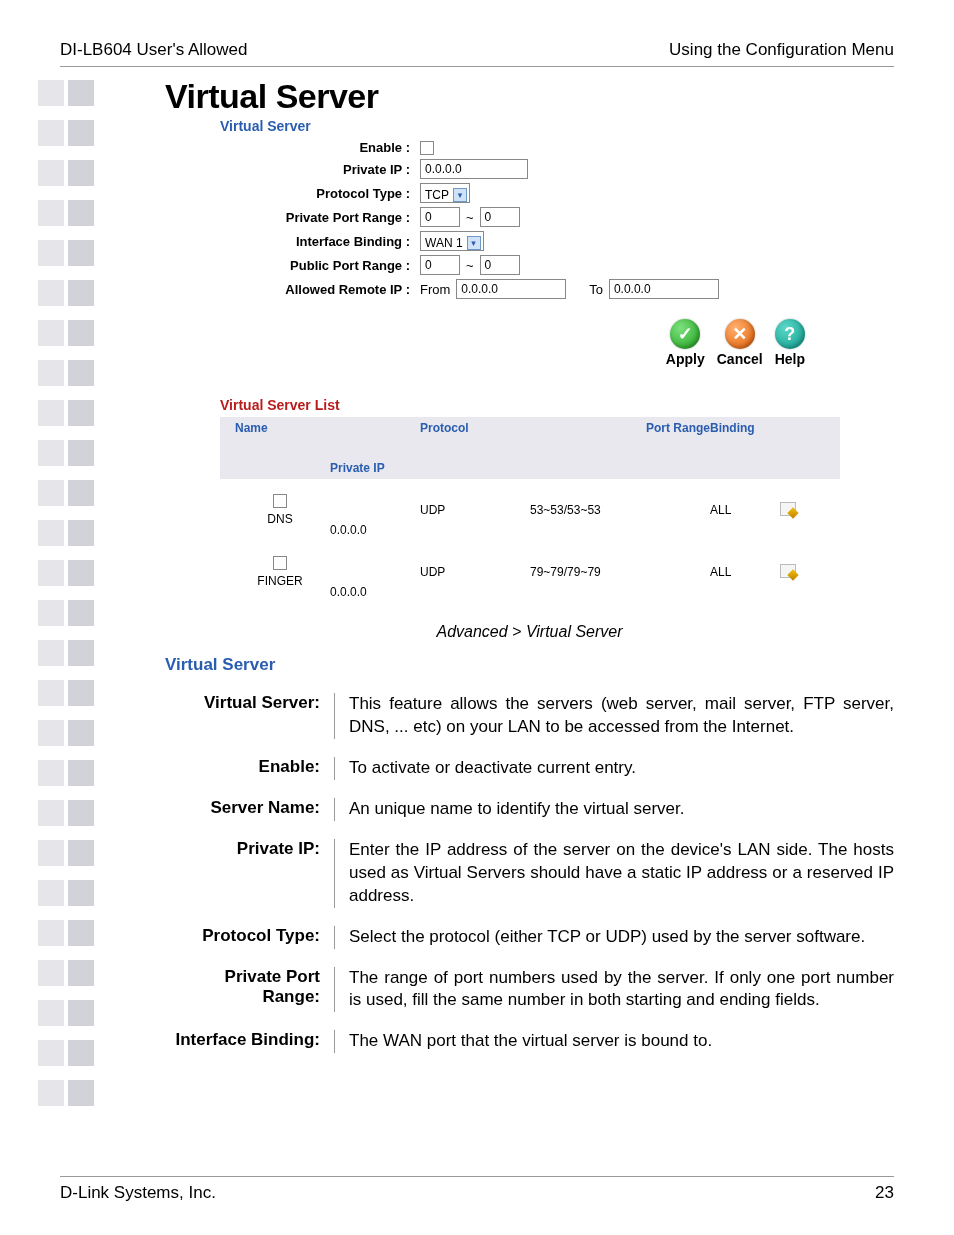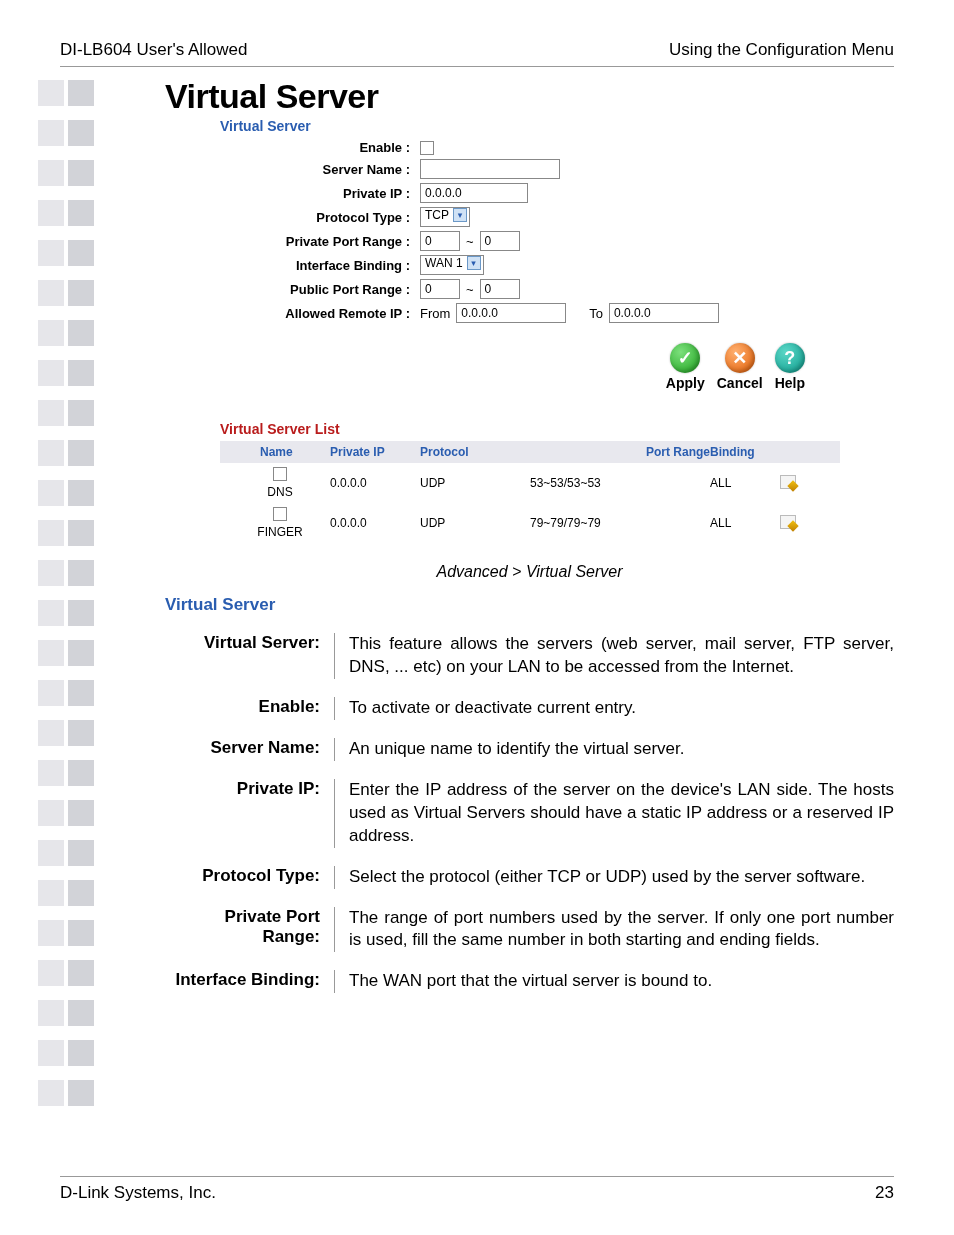--- a/index.html
+++ b/index.html
@@ -76,22 +76,22 @@
   .inp-wide { width: 140px; }
   .inp-ip { width: 108px; }
   .inp-ip2 { width: 110px; }
   .inp-port { width: 40px; }
   .sel {
     border: 1px solid #888;
     background: #fff;
     font-size: 12px;
     height: 20px;
     display: inline-flex;
-    align-items: flex-start;
-    padding: 0 2px 12px 4px;
+    align-items: flex-end;
+    padding: 0 2px 0 4px;
   }
   .sel-arrow {
     width: 14px; height: 14px;
     background: #d0e2f5;
     border: 1px solid #6b98c7;
     margin-left: 4px;
     display: inline-flex;
     align-items: center; justify-content: center;
     font-size: 9px; color: #2a5db0;
   }
@@ -135,22 +135,22 @@
     width: 620px;
     font-size: 12px;
   }
   .list-head {
     background: #e8e8ee;
     display: flex;
     font-weight: bold;
     color: #2a5db0;
     padding: 4px 0;
   }
-  .col-name { width: 110px; padding-left: 40px; }
-  .col-ip   { width: 90px; }
+  .col-name { width: 110px; padding-left: 15px; }
+  .col-ip   { width: 90px; margin-top: 40px; }
   .col-prot { width: 80px; }
   .col-port { width: 210px; text-align: right; }
   .col-bind { width: 70px; }
   .col-ed   { width: 30px; }
   .list-row { display: flex; padding: 4px 0; align-items: center; }
   .list-row .col-name { padding-left: 10px; display: flex; align-items: center; gap: 4px; flex-direction: column; }
   .edit-icon {
     width: 16px; height: 14px; background: #f5f5f5;
     border: 1px solid #bbb; position: relative; display: inline-block;
   }
@@ -323,26 +323,20 @@
   <div class="content">
     <h1 class="main-title">Virtual Server</h1>
 
     <div class="section-blue">Virtual Server</div>
 
     <div class="form-table">
       <div class="form-row">
         <div class="form-label">Enable :</div>
         <div class="form-ctrl">
             <span class="chk"></span>
-          </div>
-      </div>
-      <div class="form-row">
-        <div class="form-label">Server Name :</div>
-        <div class="form-ctrl">
-            <input class="inp inp-wide" value="" style="">
           </div>
       </div>
       <div class="form-row">
         <div class="form-label">Private IP :</div>
         <div class="form-ctrl">
             <input class="inp inp-ip" value="0.0.0.0" style="">
           </div>
       </div>
       <div class="form-row">
         <div class="form-label">Protocol Type :</div>

